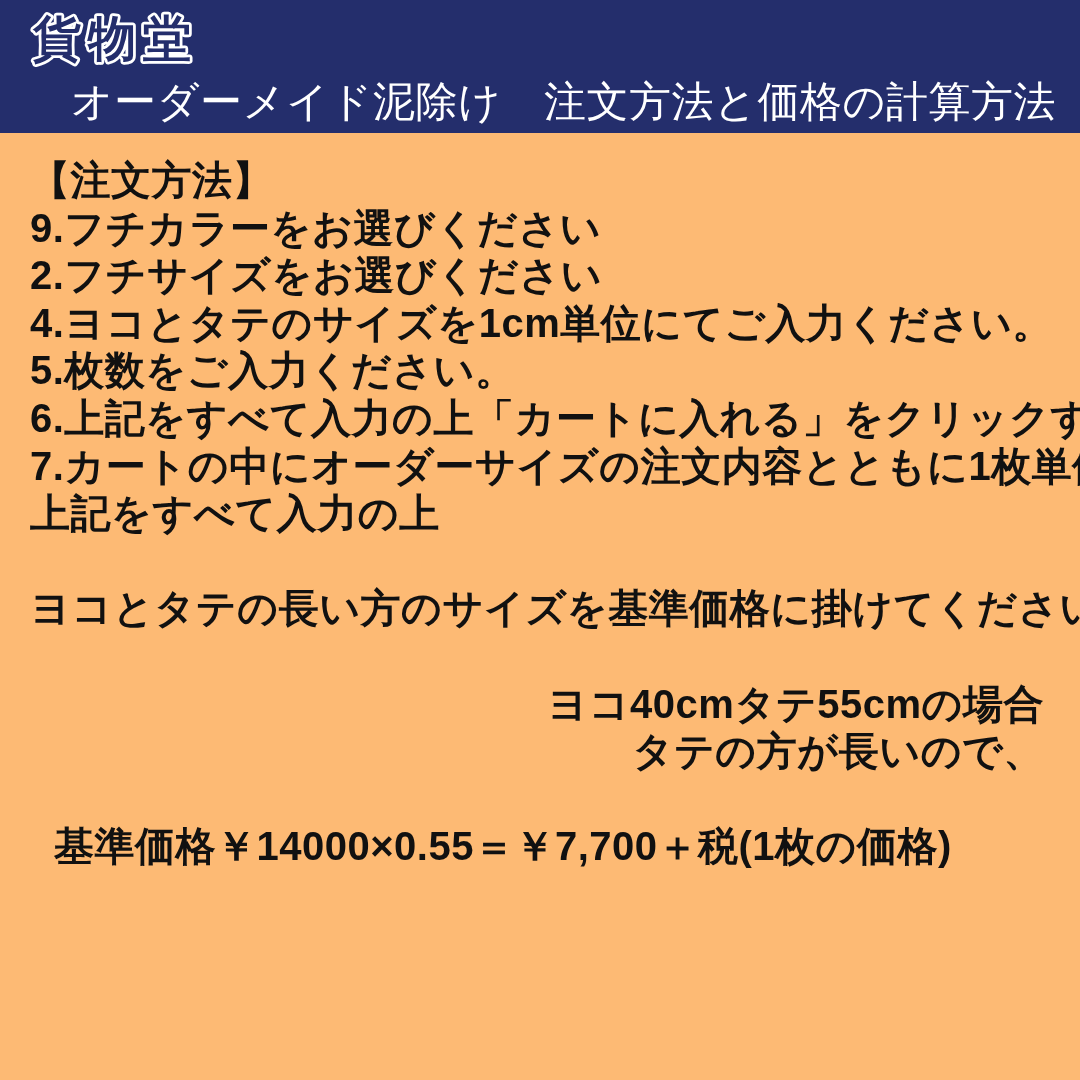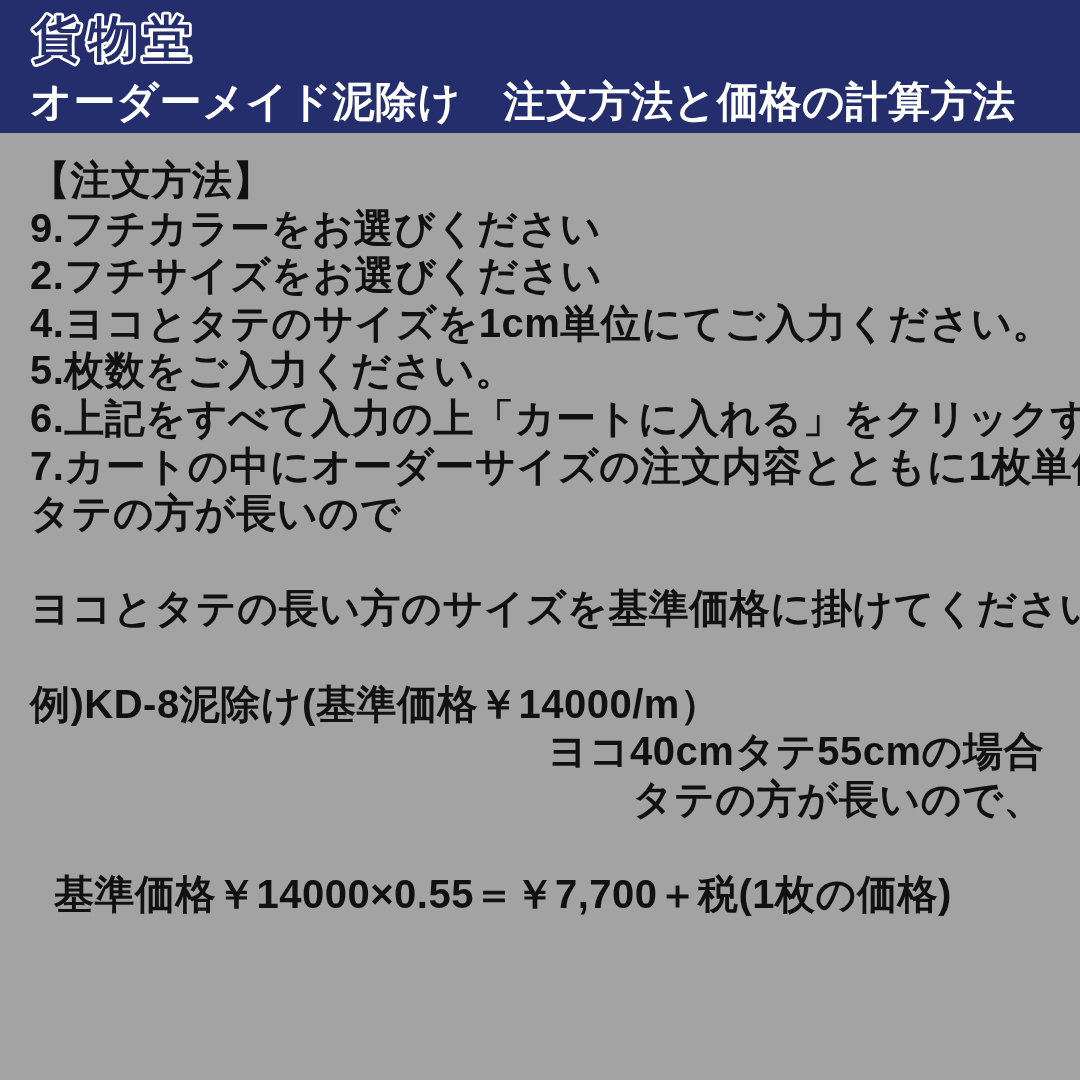--- a/index.html
+++ b/index.html
@@ -5,21 +5,21 @@
   html, body {
     margin: 0;
     padding: 0;
     background: #ffffff;
     font-family: "Liberation Sans", "DejaVu Sans", sans-serif;
   }
   .page {
     position: relative;
     width: 1080px;
     height: 1080px;
-    background: #a3a3a3;
+    background: #fdba74;
     overflow: hidden;
   }
   .header {
     box-sizing: border-box;
     width: 1080px;
     height: 133px;
     background: #242e6c;
     padding: 10px 24px 0 30px;
   }
   .logo-svg {
@@ -33,23 +33,24 @@
     fill: #242e6c;
     stroke: #ffffff;
     stroke-width: 5.5px;
     stroke-linejoin: round;
     paint-order: stroke fill;
   }
   .header-title {
     margin-top: 6px;
     color: #ffffff;
     font-size: 42px;
-    font-weight: bold;
+    font-weight: normal;
     white-space: nowrap;
     letter-spacing: 0.5px;
+    text-align: right;
   }
   .content {
     box-sizing: border-box;
     padding: 24px 36px 0 30px;
   }
   .line {
     font-size: 40px;
     font-weight: bold;
     line-height: 47.6px;
     color: #111111;
@@ -73,24 +74,23 @@
   </div>
 
   <div class="content">
       <div class="line indent-0">【注文方法】</div>
       <div class="line indent-0">9.フチカラーをお選びください</div>
       <div class="line indent-0">2.フチサイズをお選びください</div>
       <div class="line indent-0">4.ヨコとタテのサイズを1cm単位にてご入力ください。</div>
       <div class="line indent-0">5.枚数をご入力ください。</div>
       <div class="line indent-0">6.上記をすべて入力の上「カートに入れる」をクリックすれば</div>
       <div class="line indent-0">7.カートの中にオーダーサイズの注文内容とともに1枚単価と</div>
-      <div class="line indent-0">タテの方が長いので</div>
+      <div class="line indent-0">上記をすべて入力の上</div>
       <div class="line indent-0">&nbsp;</div>
       <div class="line indent-0">ヨコとタテの長い方のサイズを基準価格に掛けてください。</div>
       <div class="line indent-0">&nbsp;</div>
-      <div class="line indent-0">例)KD-8泥除け(基準価格￥14000/m）</div>
       <div class="line indent-1">ヨコ40cmタテ55cmの場合</div>
       <div class="line indent-1">タテの方が長いので、</div>
       <div class="line indent-0">&nbsp;</div>
       <div class="line indent-2">基準価格￥14000×0.55＝￥7,700＋税(1枚の価格)</div>
     </div>
 
 </div>
 
 </body></html>

